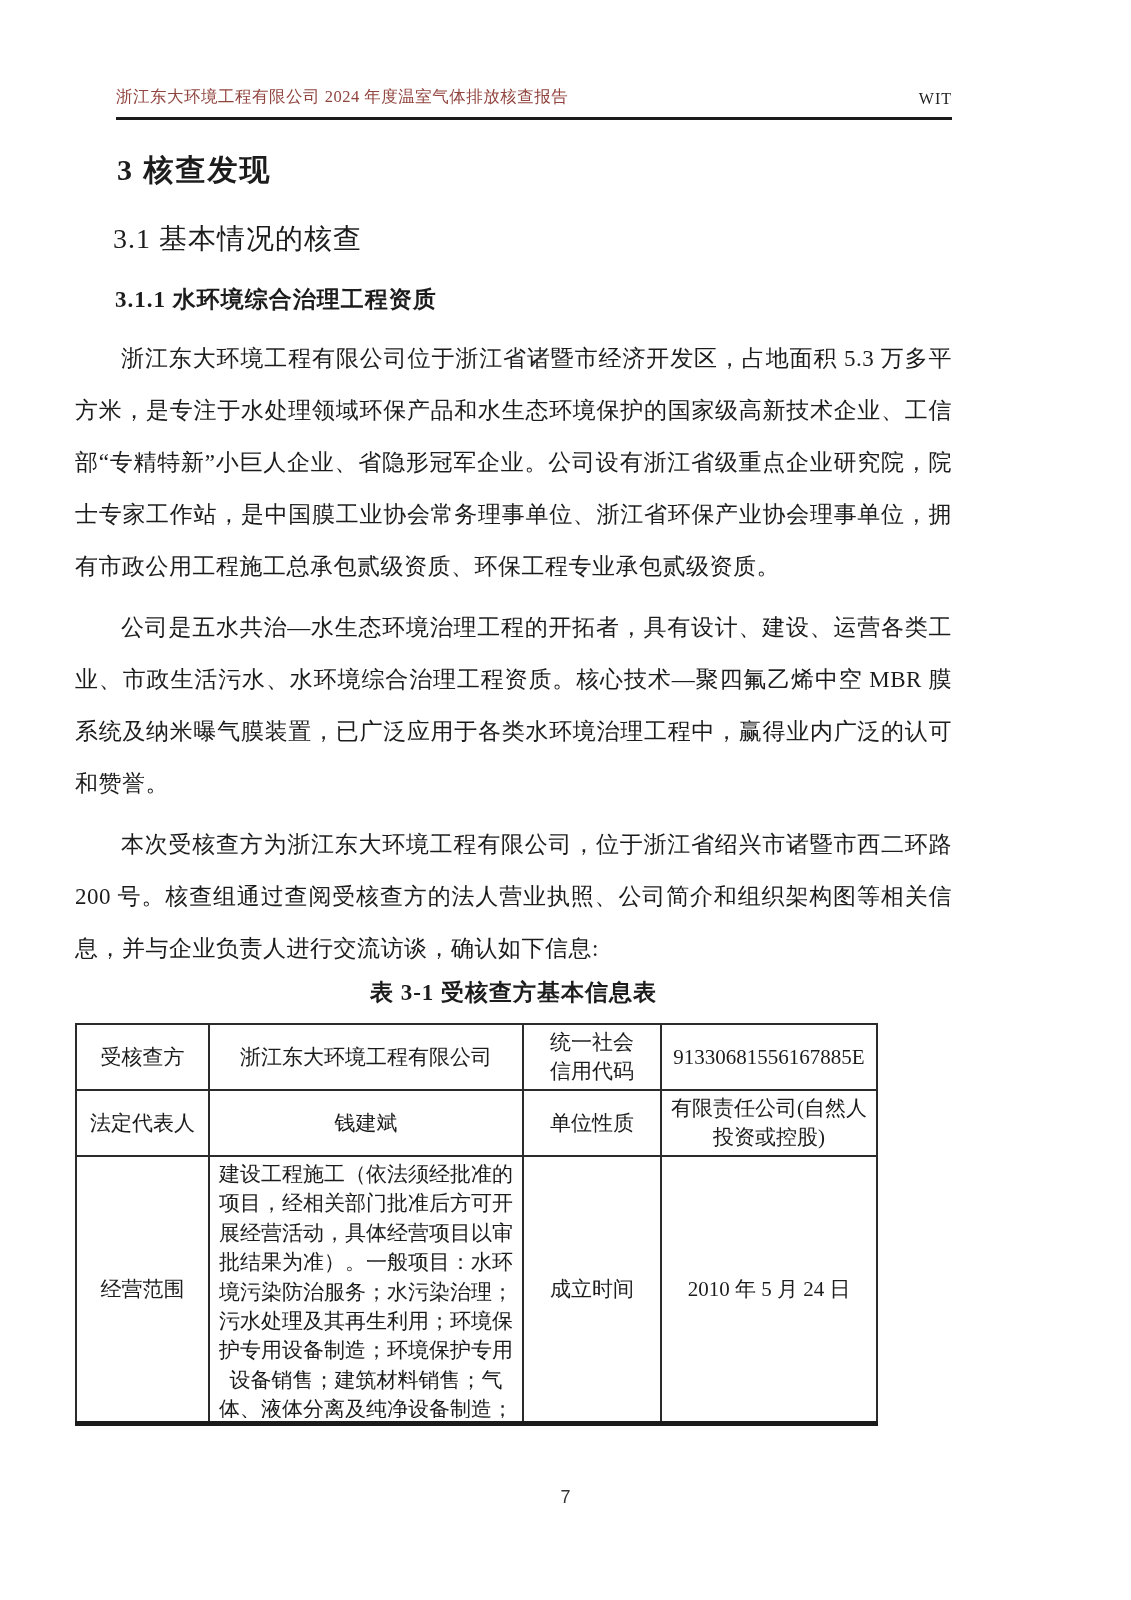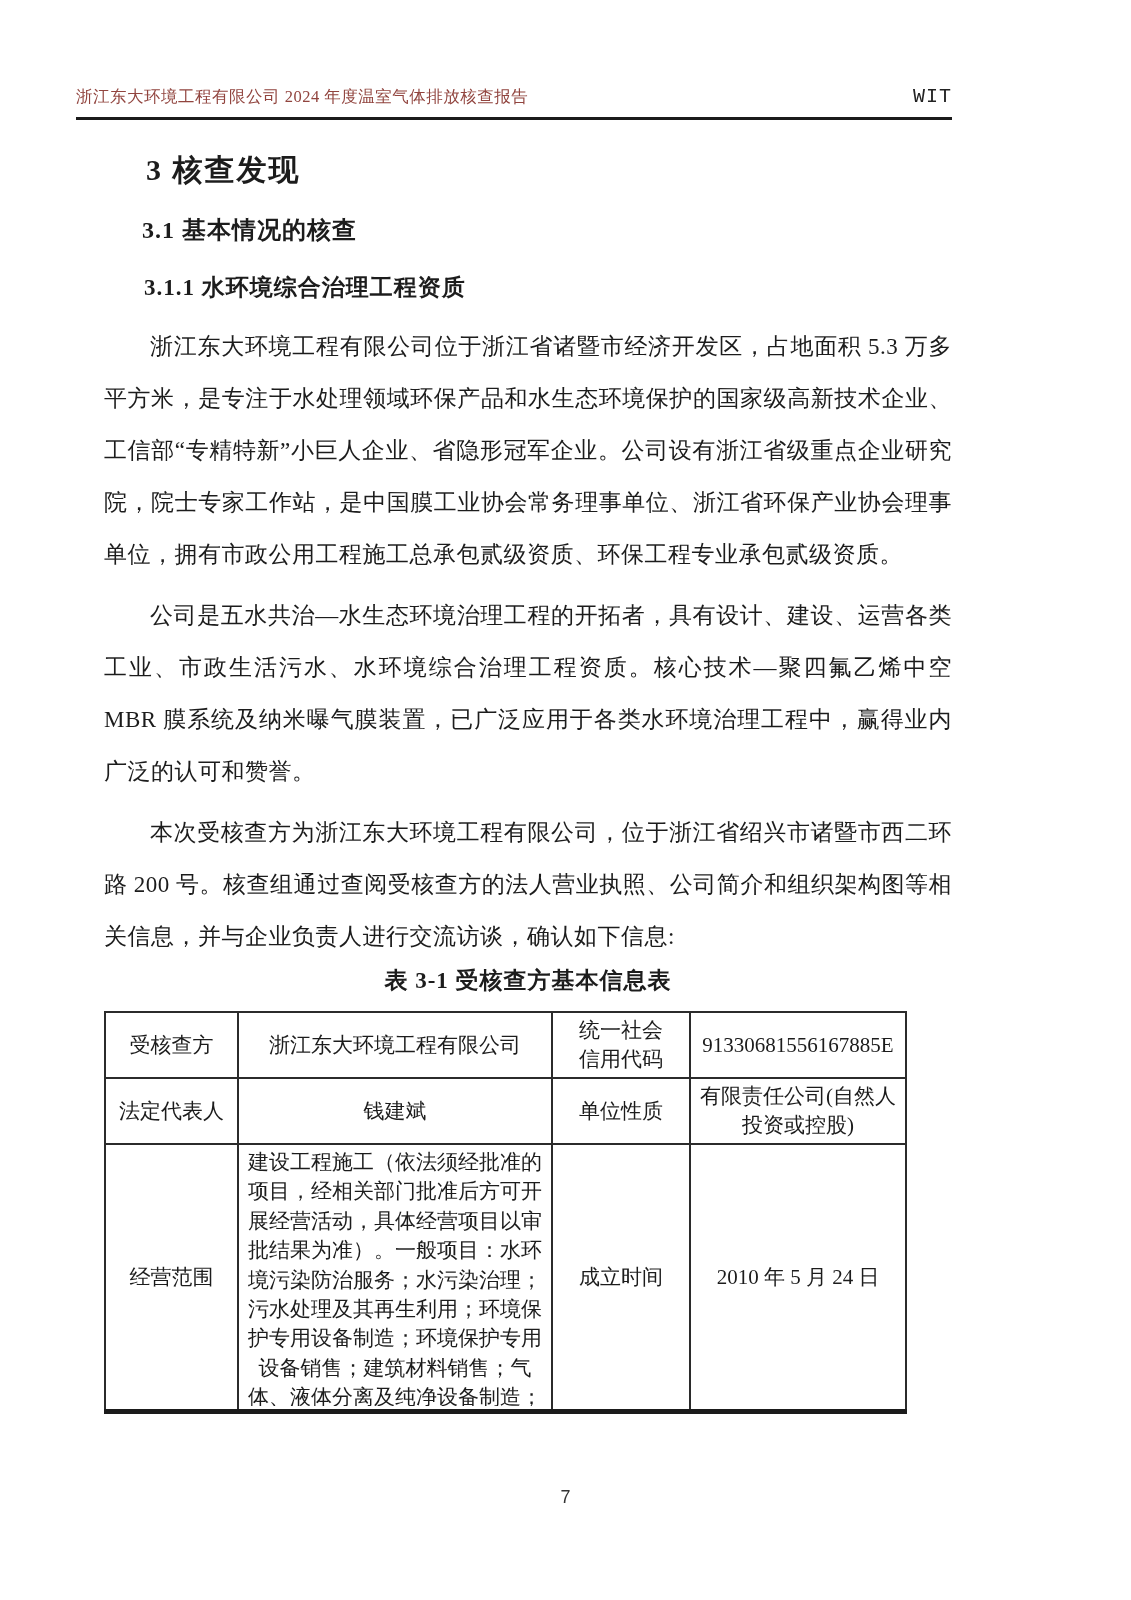--- a/index.html
+++ b/index.html
@@ -7,60 +7,59 @@
   .page {
     position: relative;
     width: 1131px;
     height: 1600px;
     background: #ffffff;
     font-family: "Liberation Serif", "DejaVu Serif", serif;
     color: #1c1c1c;
     overflow: hidden;
   }
   .header {
-    padding: 84px 179px 0 76px;
+    padding: 84px 179px 0 116px;
   }
   .header-row {
     display: flex;
     justify-content: space-between;
     align-items: flex-end;
     height: 24px;
   }
   .header-left {
     font-size: 16.5px;
     color: #91443e;
     letter-spacing: 0.5px;
     white-space: nowrap;
   }
   .header-right {
-    font-size: 20px;
+    font-size: 16px;
     color: #222222;
     letter-spacing: 1px;
-    font-family: Liberation Mono, monospace;
   }
   .header-rule {
     margin-top: 9px;
     height: 3px;
     background: #1b1b1b;
   }
   .content {
-    padding: 0 179px 0 104px;
+    padding: 0 179px 0 75px;
   }
   .h1 {
     margin-top: 30px;
     margin-left: 42px;
     font-size: 30px;
     font-weight: bold;
     letter-spacing: 2px;
   }
   .h2 {
-    margin-top: 23px;
+    margin-top: 29px;
     margin-left: 38px;
-    font-size: 24px;
-    font-weight: bold;
+    font-size: 28px;
+    font-weight: normal;
     letter-spacing: 1px;
   }
   .h3 {
     margin-top: 26px;
     margin-left: 40px;
     font-size: 23px;
     font-weight: bold;
     letter-spacing: 1px;
   }
   .para {

